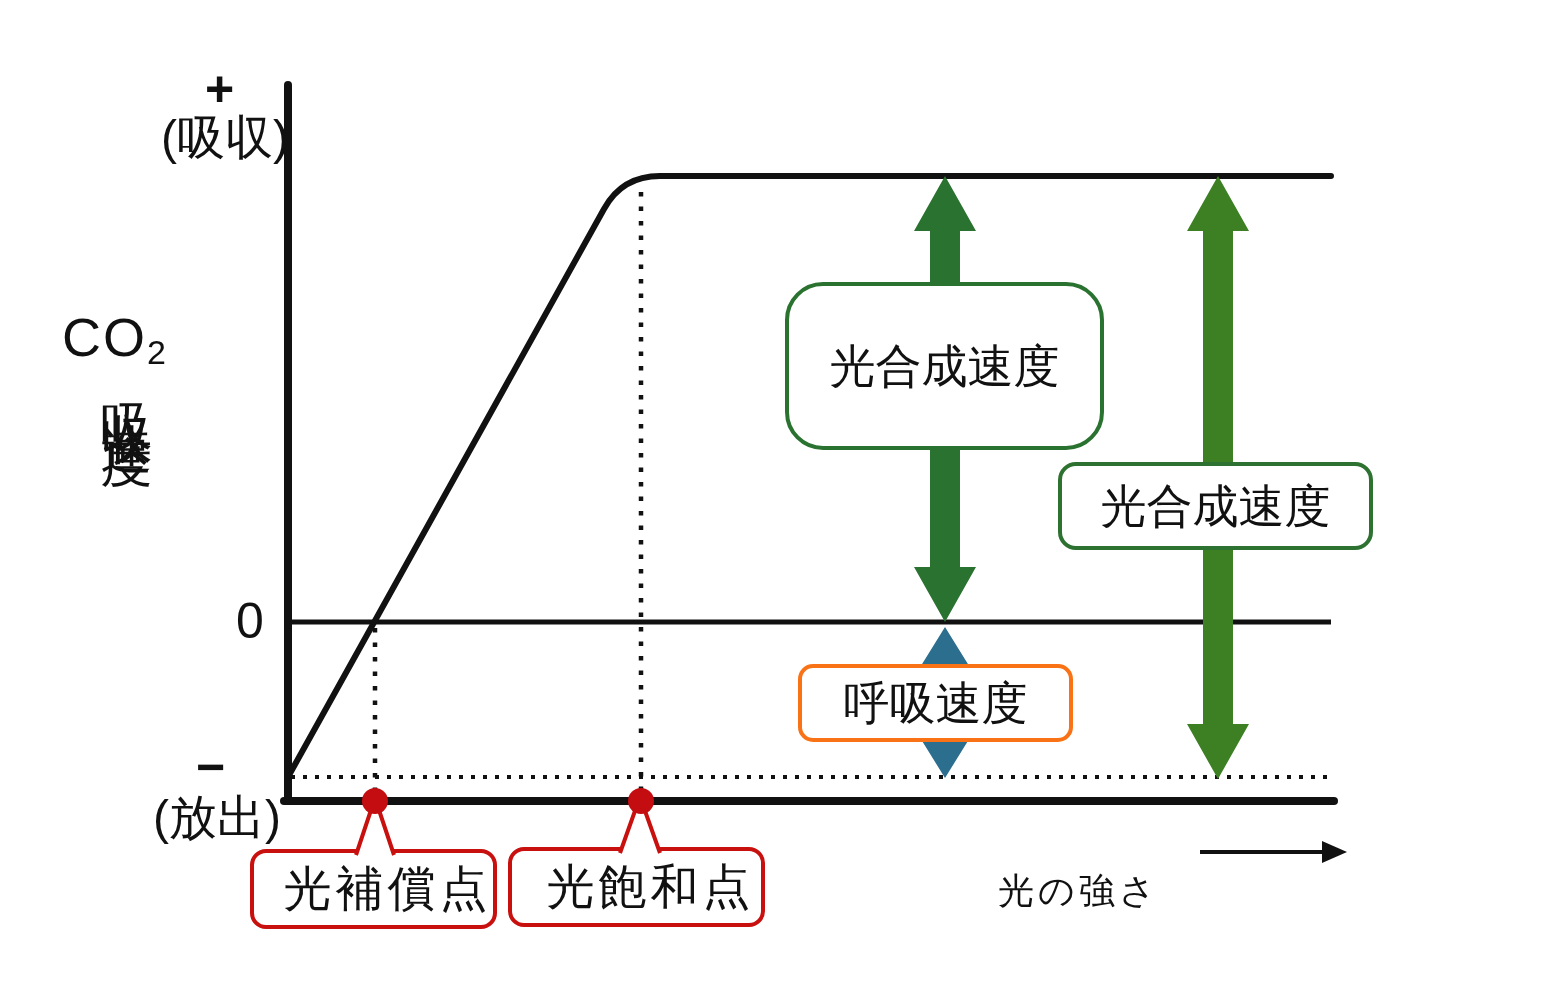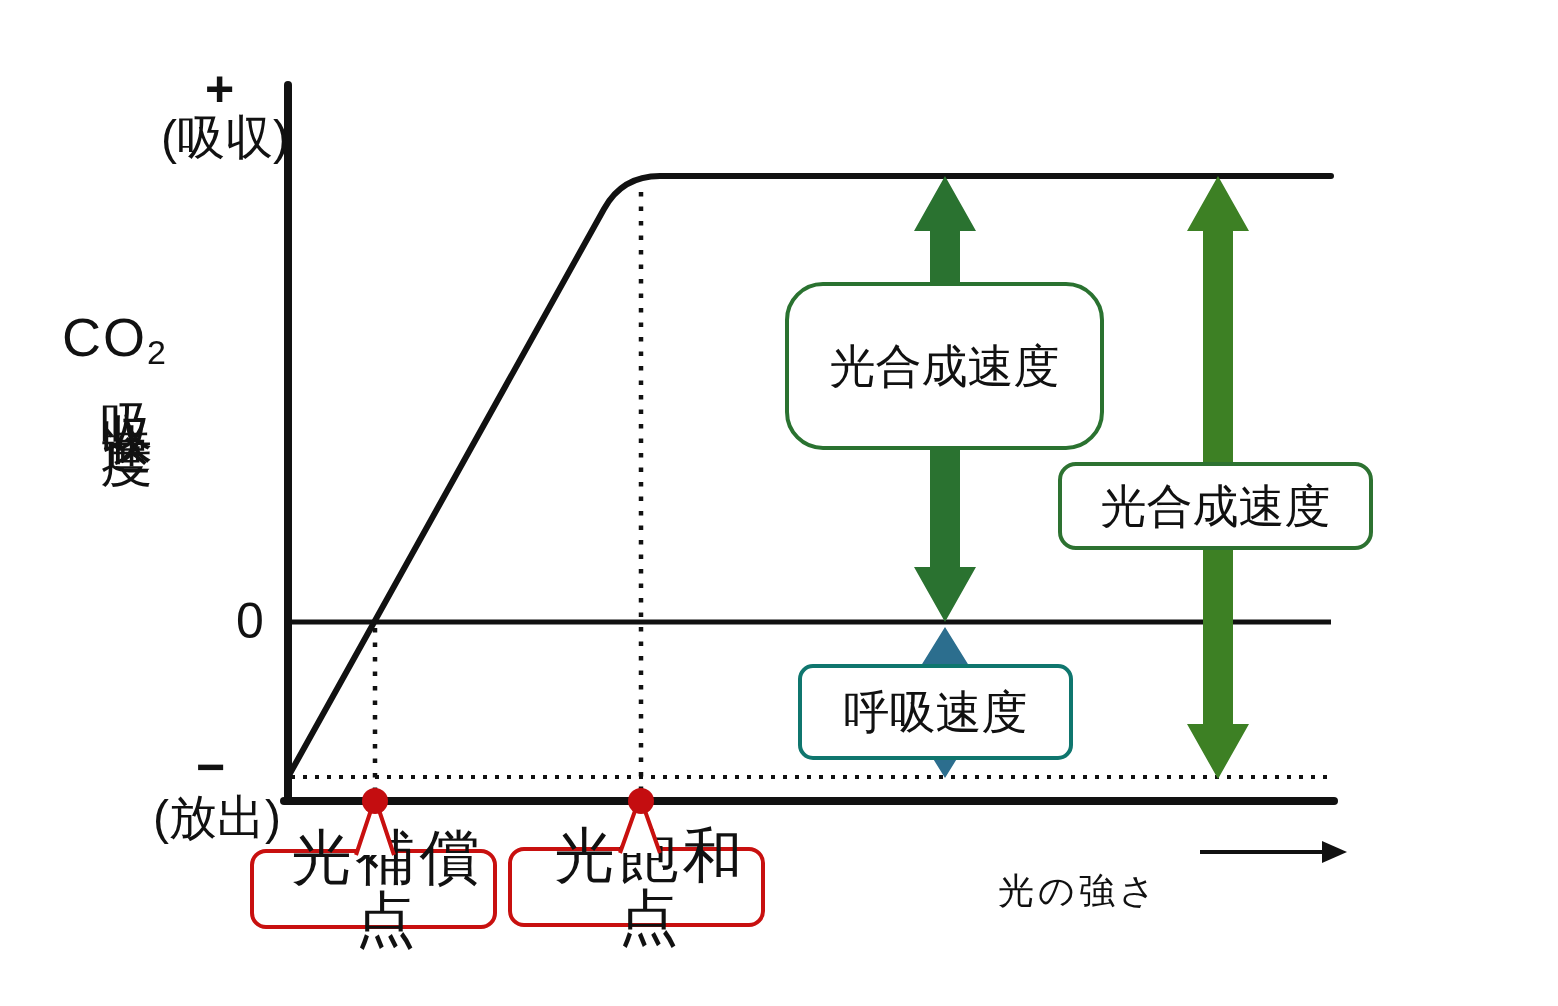--- a/index.html
+++ b/index.html
@@ -22,23 +22,23 @@
   .zero{left:236px;top:592px;font-size:50px;}
   .xlabel{left:998px;top:867px;font-size:36px;letter-spacing:4px;}
   .box{
     position:absolute;z-index:2;background:#ffffff;display:flex;
     flex-direction:column;align-items:center;justify-content:center;
     text-align:center;box-sizing:border-box;
   }
   .box .bl{font-size:46px;line-height:62px;color:#111;}
   #apparent-box{left:785px;top:282px;width:319px;height:168px;border:4px solid #2a7230;border-radius:38px;}
   #photo-box{left:1058px;top:462px;width:315px;height:88px;border:4px solid #2d7231;border-radius:18px;}
-  #resp-box{left:798px;top:664px;width:275px;height:96px;border:4px solid #0f766e;border-radius:15px;}
+  #resp-box{left:798px;top:664px;width:275px;height:78px;border:4px solid #f97316;border-radius:15px;}
   .redbox{border:4px solid #c8100f;border-radius:16px;}
-  .redbox .bl{font-size:60px;letter-spacing:4px;margin-left:28px;}
+  .redbox .bl{font-size:48px;letter-spacing:4px;margin-left:28px;}
   #comp-box{left:250px;top:849px;width:247px;height:80px;}
   #sat-box{left:508px;top:847px;width:257px;height:80px;}
 </style>
 </head>
 <body>
 
 <div id="stage">
 
   <svg id="gfx" width="1558" height="1006" viewBox="0 0 1558 1006">
 

